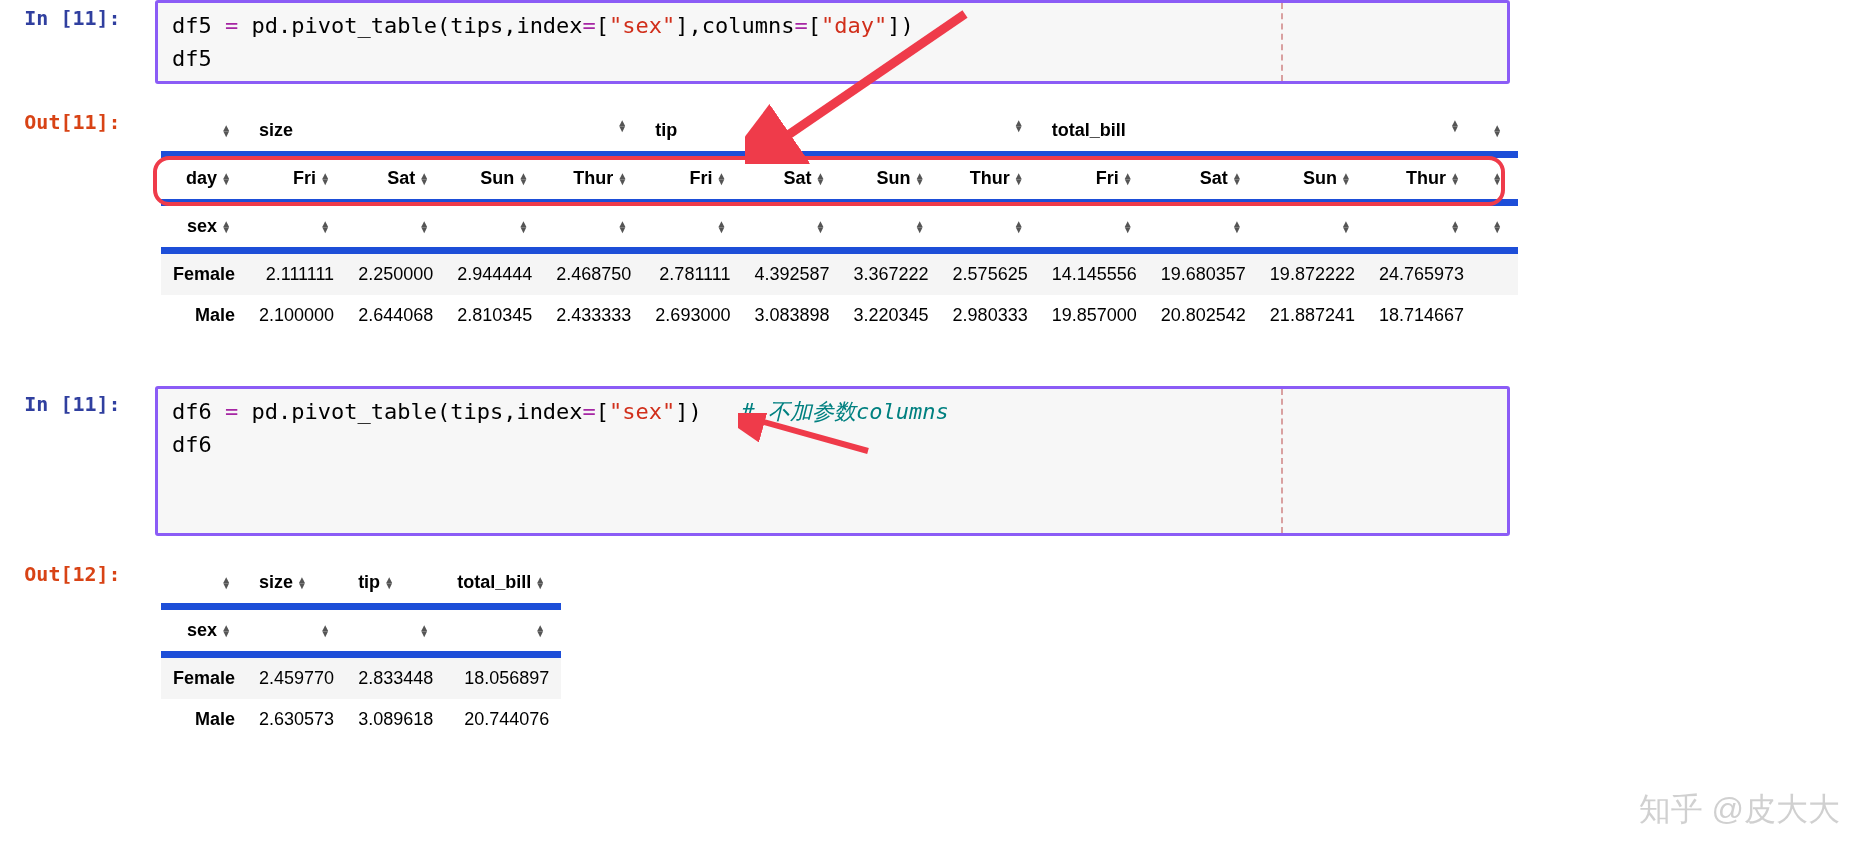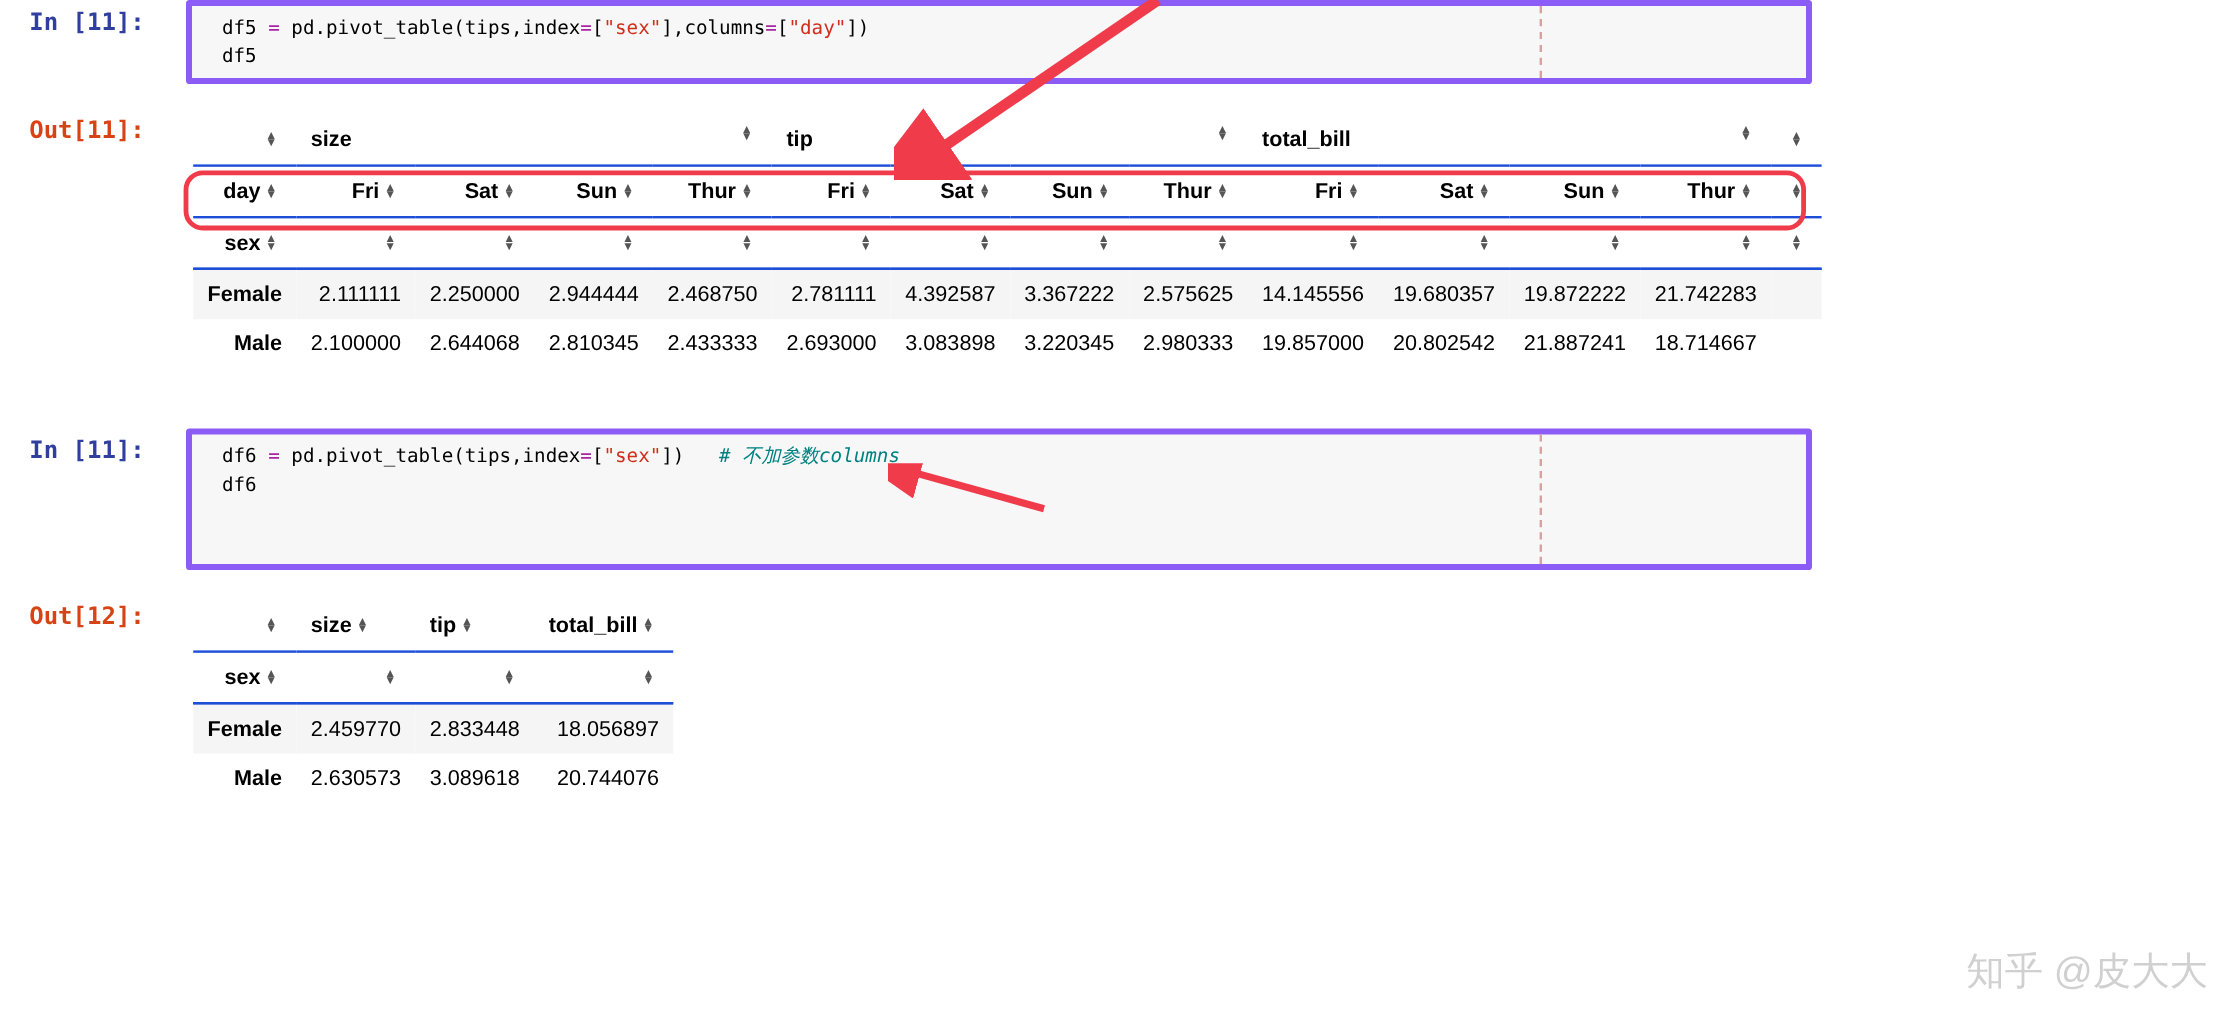--- a/index.html
+++ b/index.html
@@ -22,25 +22,25 @@
     padding: 6px 10px 0 0;
     text-align: center;
     font-family: "Menlo", "Consolas", monospace;
     font-size: 20px;
   }
   .prompt.in { color: #303f9f; font-weight: bold; }
   .prompt.out { color: #d84315; font-weight: bold; }
   .code-area {
     flex: 1;
     background: #f7f7f7;
-    border: 5px solid #8b5cf6;
+    border: 3px solid #8b5cf6;
     border-radius: 3px;
-    padding: 6px 25px;
+    padding: 6px 14px;
     font-family: "Menlo", "Consolas", monospace;
-    font-size: 16px;
+    font-size: 22px;
     line-height: 1.5;
     white-space: pre;
     position: relative;
     margin-right: 350px;
   }
   .tok-var { color: #000; }
   .tok-op  { color: #a626a4; }
   .tok-fn  { color: #000; }
   .tok-str { color: #d12f1b; }
   .tok-cmt { color: #008080; font-style: italic; }
@@ -62,21 +62,21 @@
   table.df th, table.df td {
     padding: 10px 12px;
     text-align: right;
     border: none;
     white-space: nowrap;
   }
   table.df th {
     font-weight: bold;
   }
   table.df tr.hdr th {
-    border-bottom: 2px solid #1d4ed8;
+    border-bottom: 7px solid #1d4ed8;
   }
   table.df tr.body-row:nth-child(odd) td,
   table.df tr.body-row:nth-child(odd) th {
     background: #f5f5f5;
   }
   .idx-label { text-align: right; font-weight: bold; }
   .sort {
     display: inline-block;
     width: 10px;
     line-height: 6px;
@@ -171,21 +171,21 @@
           <td>2.250000</td>
           <td>2.944444</td>
           <td>2.468750</td>
           <td>2.781111</td>
           <td>4.392587</td>
           <td>3.367222</td>
           <td>2.575625</td>
           <td>14.145556</td>
           <td>19.680357</td>
           <td>19.872222</td>
-          <td>21.742283</td>
+          <td>24.765973</td>
           <td></td>
         </tr>
         <tr class="body-row">
           <th class="idx-label">Male</th>
           <td>2.100000</td>
           <td>2.644068</td>
           <td>2.810345</td>
           <td>2.433333</td>
           <td>2.693000</td>
           <td>3.083898</td>

